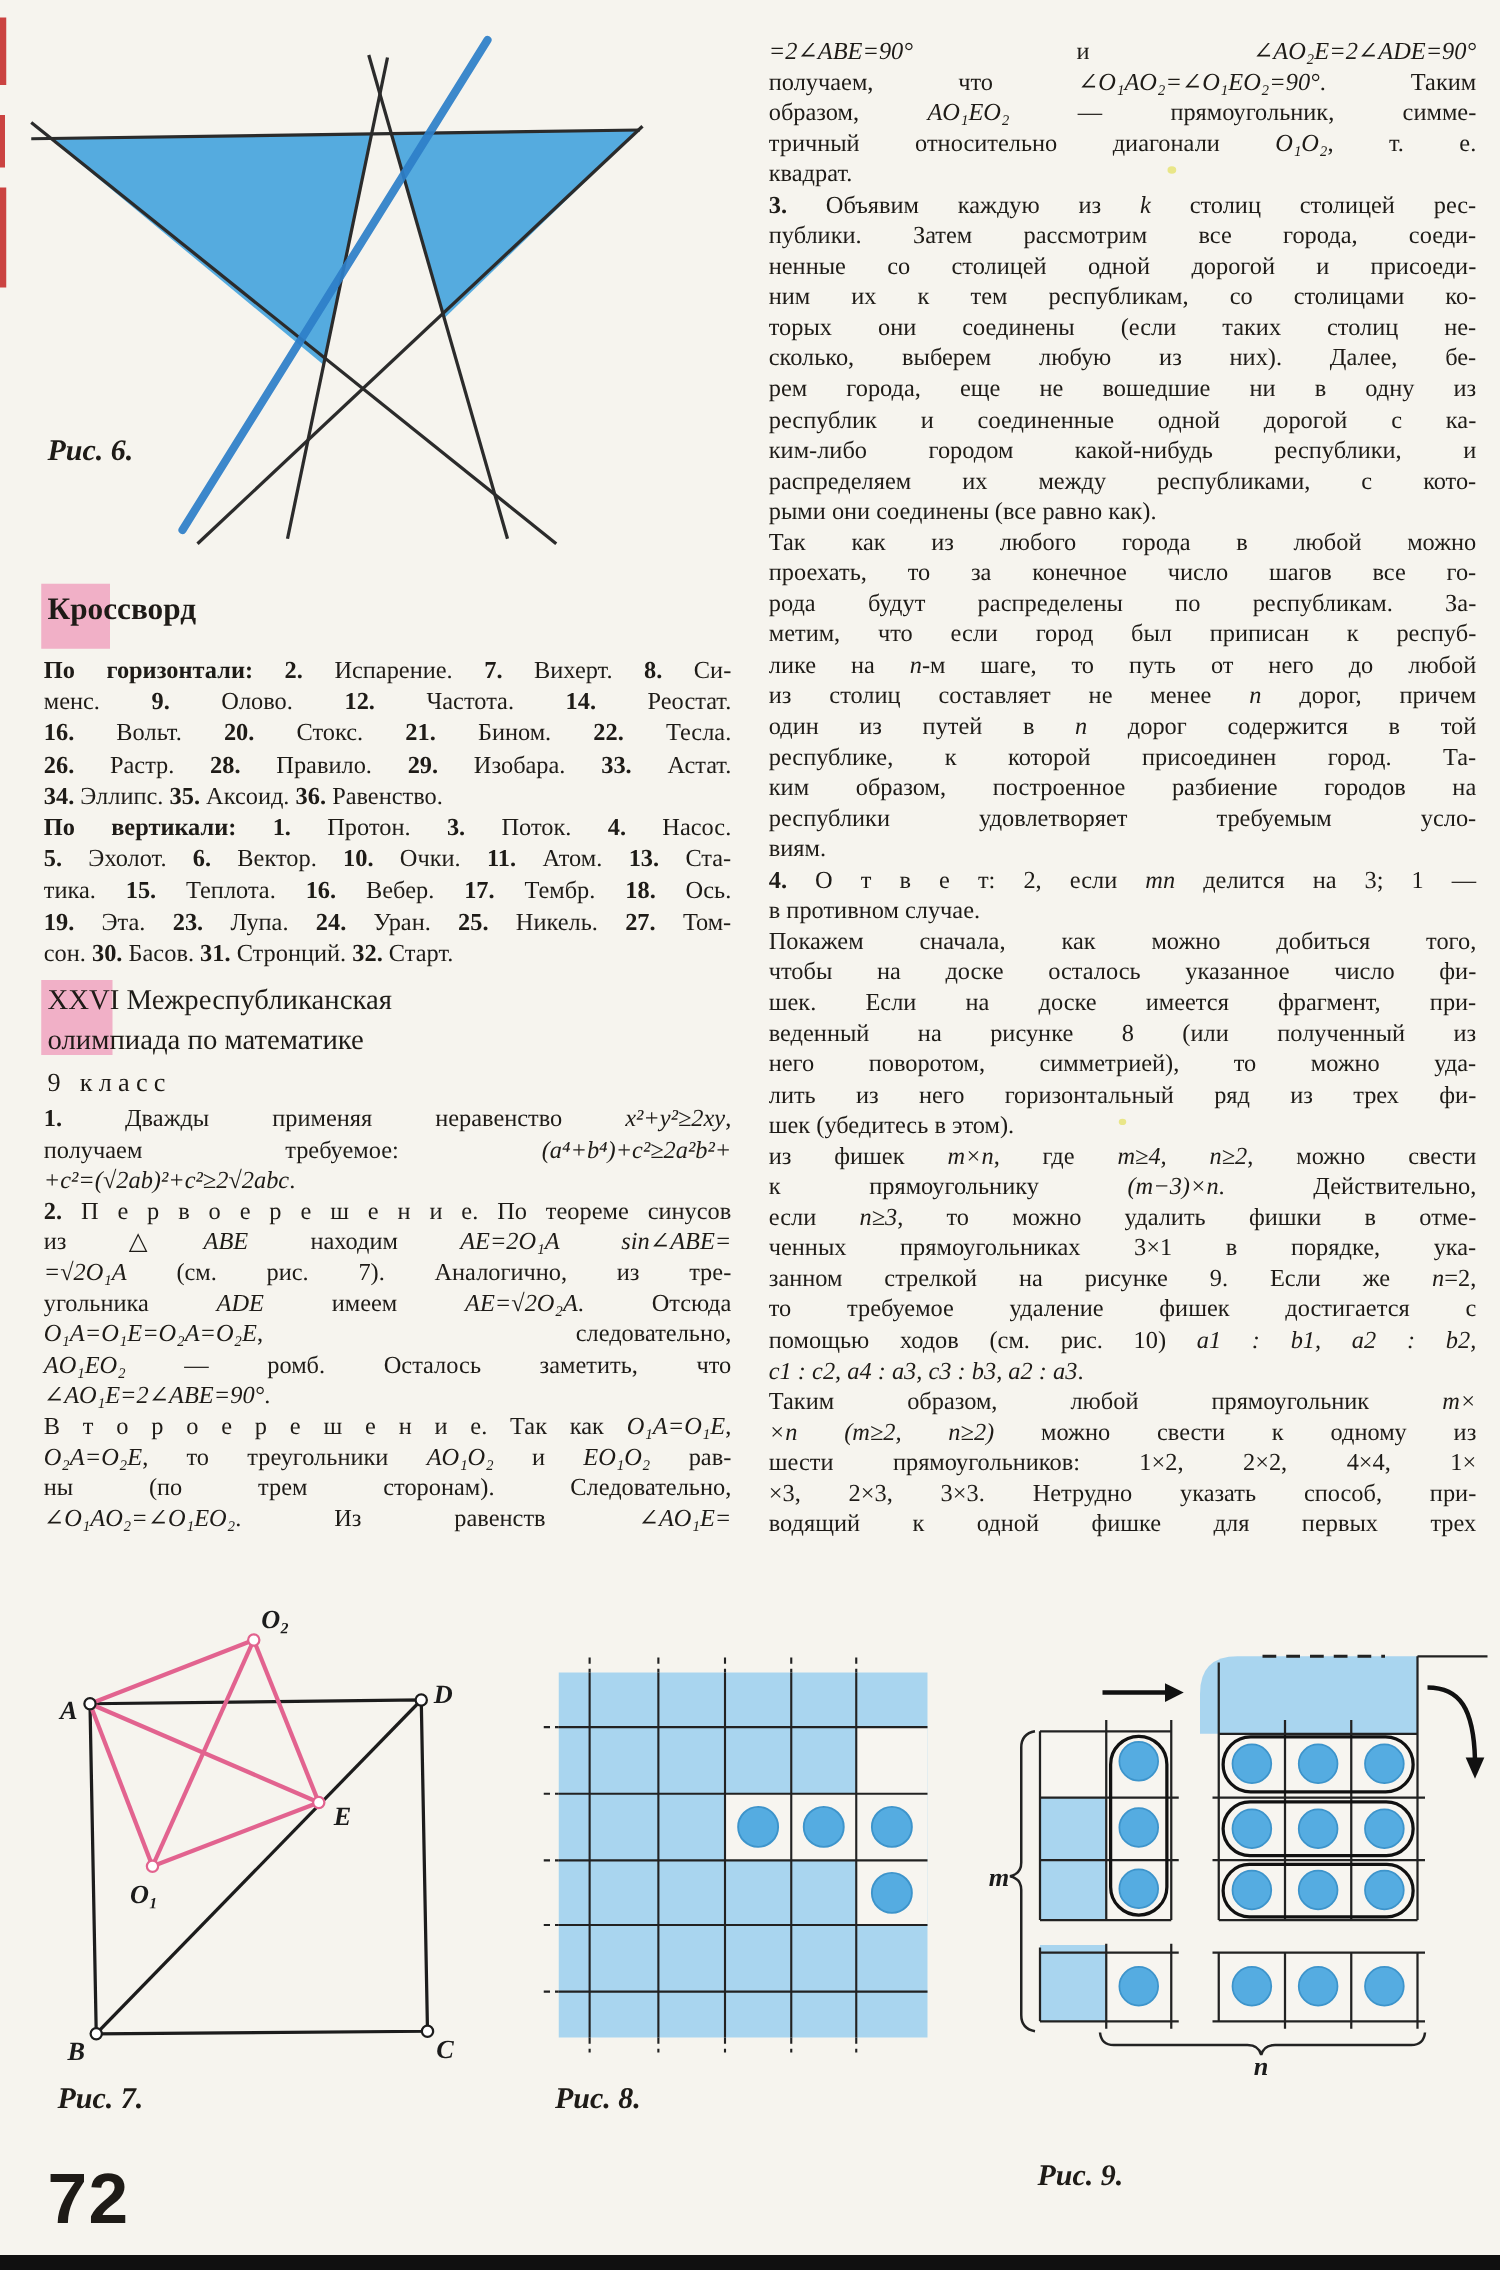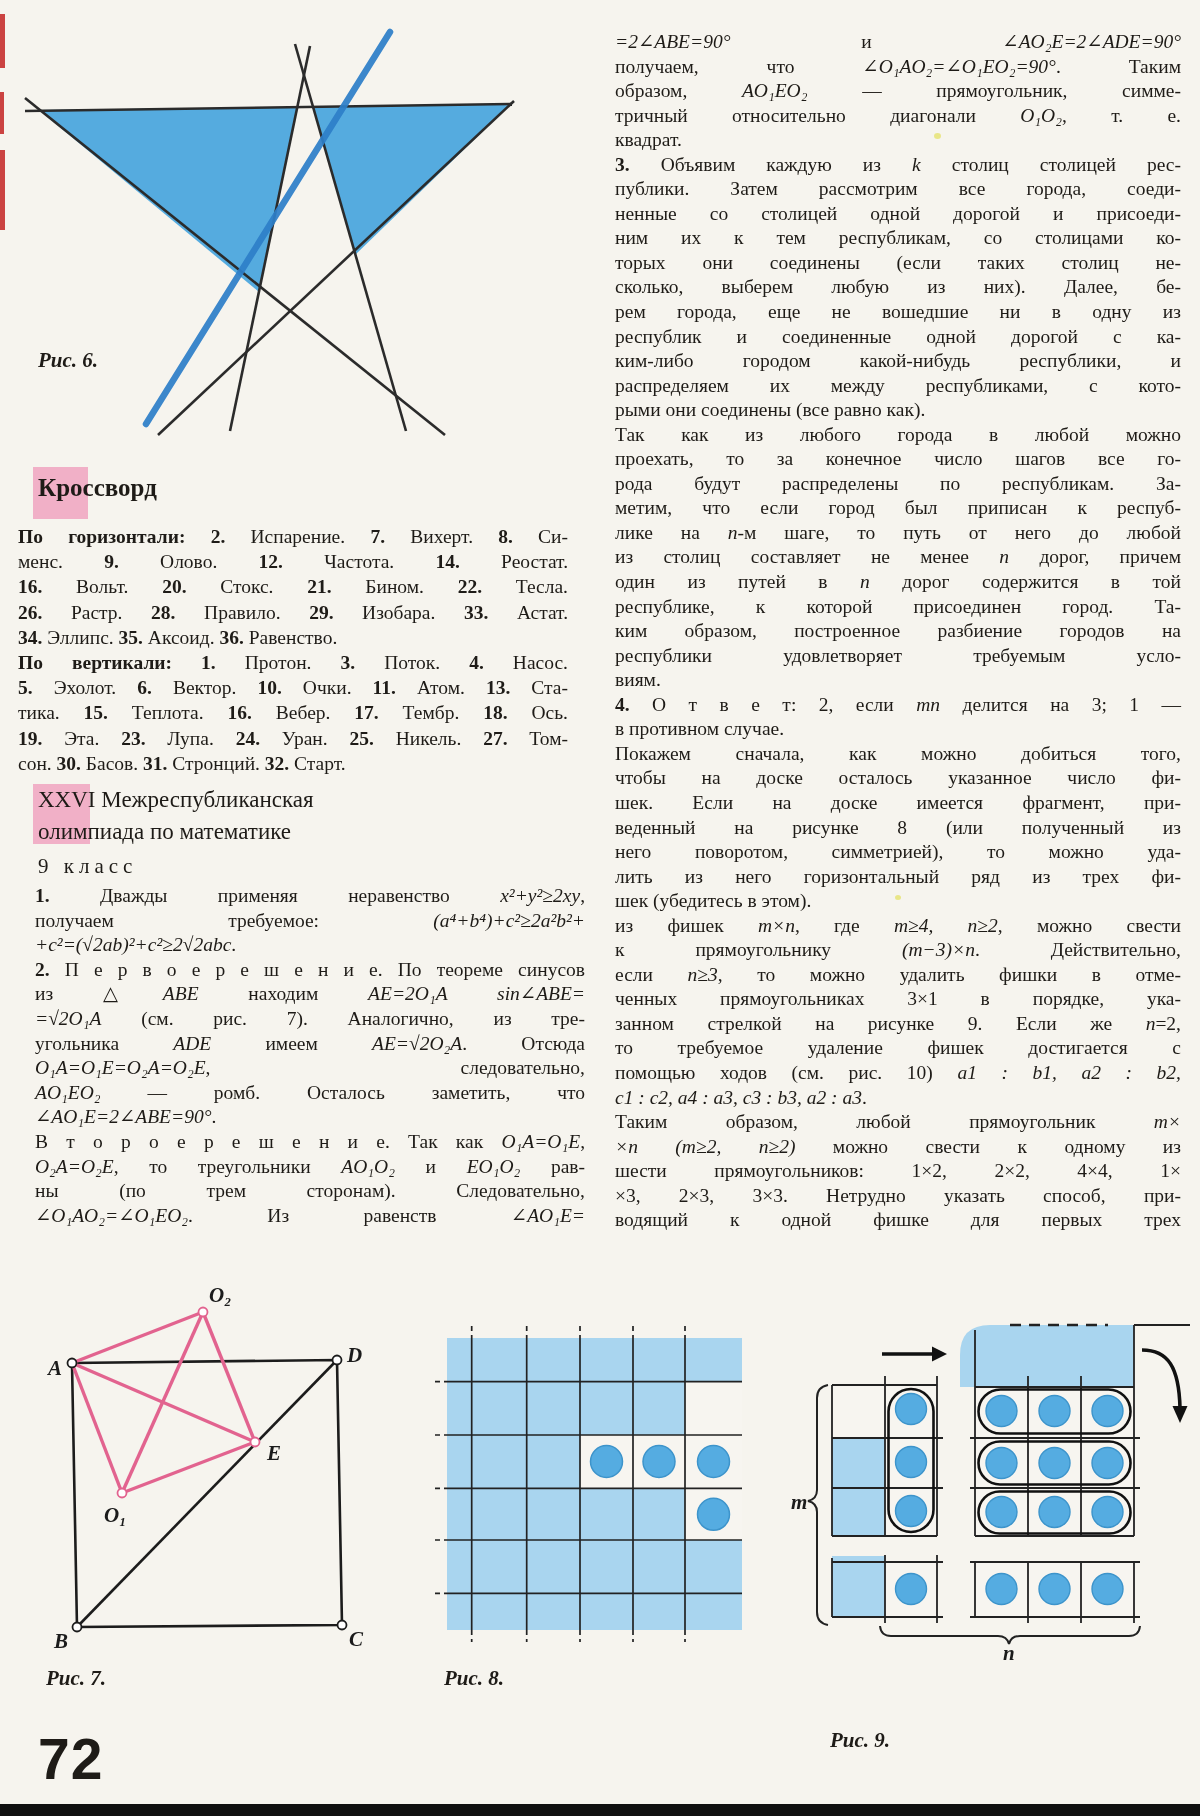--- a/index.html
+++ b/index.html
@@ -12,29 +12,29 @@
   
   .textcol{position:absolute;font-size:19.5px;}
   .tline{
     text-align:justify;text-align-last:justify;
     white-space:normal;overflow:visible;
   }
   .tline.pend{text-align-last:left;}
   .tline i{font-style:italic;}
   .tline b{font-weight:bold;}
   #right-col{left:615px;top:30px;width:566px;line-height:24.55px;}
-  #crossword-text{left:18px;top:524px;width:550px;line-height:25.2px;}
+  #crossword-text{left:35px;top:524px;width:550px;line-height:25.2px;}
   #solution-text{left:35px;top:884px;width:550px;line-height:24.6px;}
   
   .h-cross{left:38px;top:474px;font-size:25px;font-weight:bold;}
   .h-olymp{left:38px;font-size:23px;font-weight:normal;line-height:31px;}
   .h-grade{left:38px;top:854px;font-size:21px;letter-spacing:5px;}
   .pinkblock{background:#f0a3c0;opacity:.85;}
   
-  .figcap{position:absolute;font-style:italic;font-weight:bold;font-size:21px;}
+  .figcap{position:absolute;font-style:italic;font-weight:bold;font-size:24px;}
   
   .pagenum{
     left:38px;top:1726px;font-family:"Liberation Sans","DejaVu Sans",sans-serif;
     font-weight:bold;font-size:57px;letter-spacing:1px;
   }
   .bottombar{left:0;top:1804px;width:1200px;height:12px;background:#101010;}
   .redmark{left:0;width:5px;background:#cb4341;}
   .speck{background:#e9e688;border-radius:50%;}
   
   .flabel{font:italic bold 21px "Liberation Serif","DejaVu Serif",serif;fill:#1b1b1b;}

